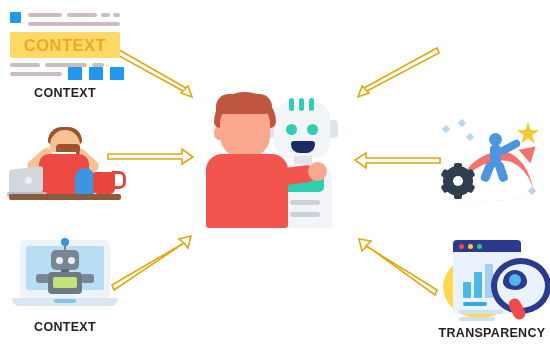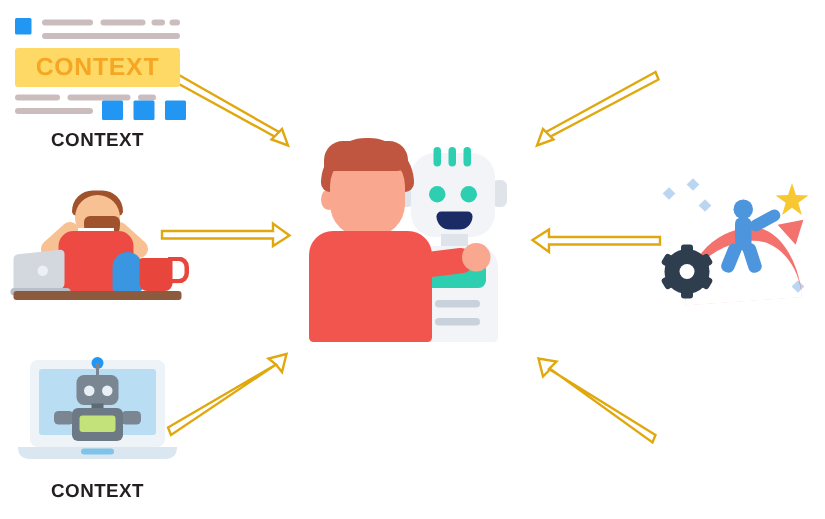--- a/index.html
+++ b/index.html
@@ -266,20 +266,41 @@
       <div class="e-person-body"></div>
         <div class="e-arm"></div>
         <div class="e-person-head"></div>
       <div class="e-gt e-gt2"></div>
         <div class="e-gt e-gt3"></div>
         <div class="e-gt"></div>
       <div class="e-gear"></div>
     </div>
   </div>
 
+  <div class="node" id="n-transparency">
+    <div class="art tr">
+      <div class="tr-blob"></div>
+      <div class="tr-win"></div>
+      <div class="tr-bar"></div>
+      <div class="tr-d" style="left:20px;background:#ee4b48;"></div>
+      <div class="tr-d" style="left:29px;background:#f7c831;"></div>
+      <div class="tr-d" style="left:38px;background:#34c759;"></div>
+      <div class="tr-chart" style="left:24px;top:48px;width:8px;height:16px;"></div>
+      <div class="tr-chart" style="left:35px;top:38px;width:8px;height:26px;"></div>
+      <div class="tr-chart" style="left:46px;top:30px;width:8px;height:34px;background:#a9cdf0;"></div>
+      <div class="tr-txt b" style="left:24px;top:68px;width:24px;"></div>
+      <div class="tr-txt" style="left:20px;top:76px;width:44px;"></div>
+      <div class="tr-txt" style="left:20px;top:83px;width:36px;"></div>
+      <div class="tr-glass"></div>
+      <div class="tr-handle"></div>
+      <div class="tr-eye"></div>
+      <div class="tr-pupil"></div>
+    </div>
+    <div class="caption">TRANSPARENCY</div>
+  </div>
 
   <div class="node" id="n-center">
     <div class="art center">
       <div class="r-earL"></div>
         <div class="r-earR"></div>
       <div class="r-head"></div>
       <div class="r-hair1"></div>
         <div class="r-hair2"></div>
         <div class="r-hair3"></div>
       <div class="r-eyeL"></div>

